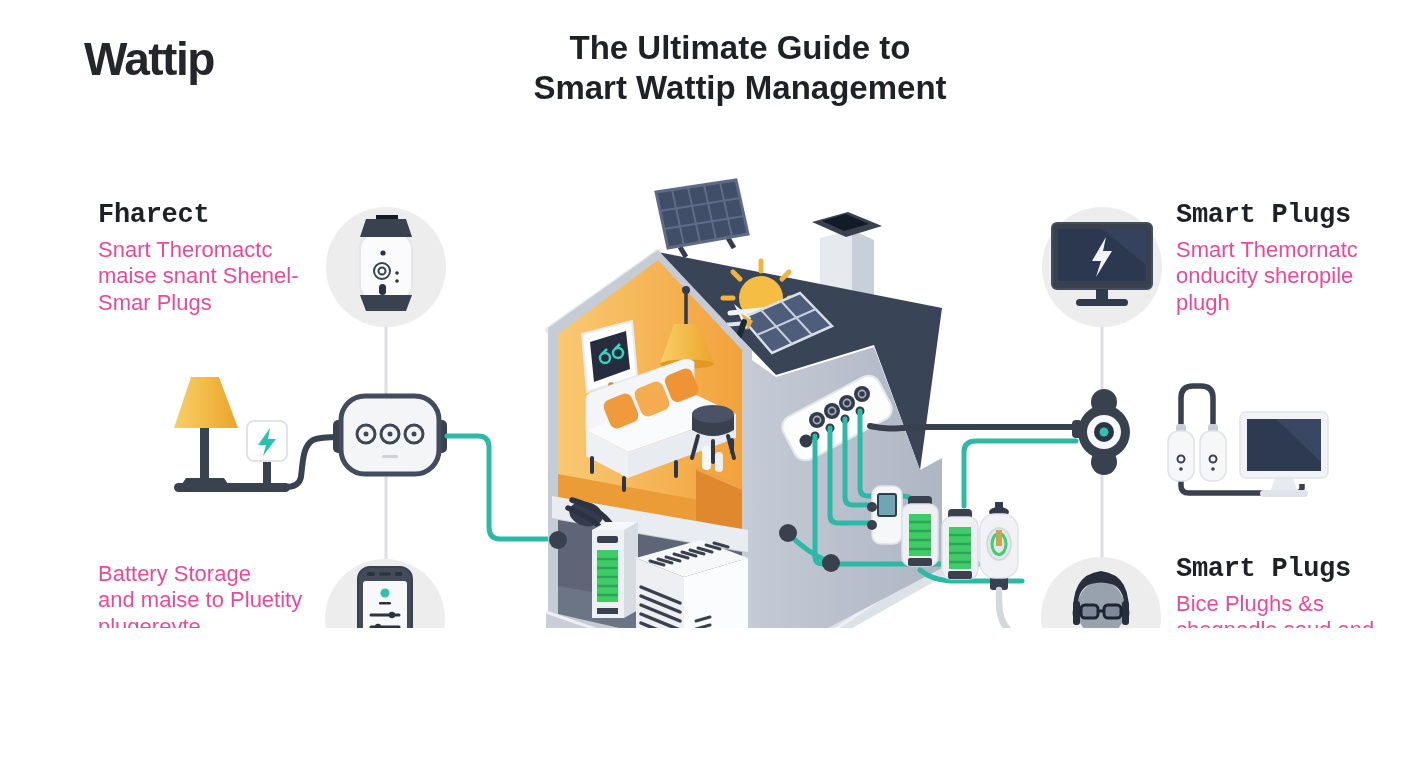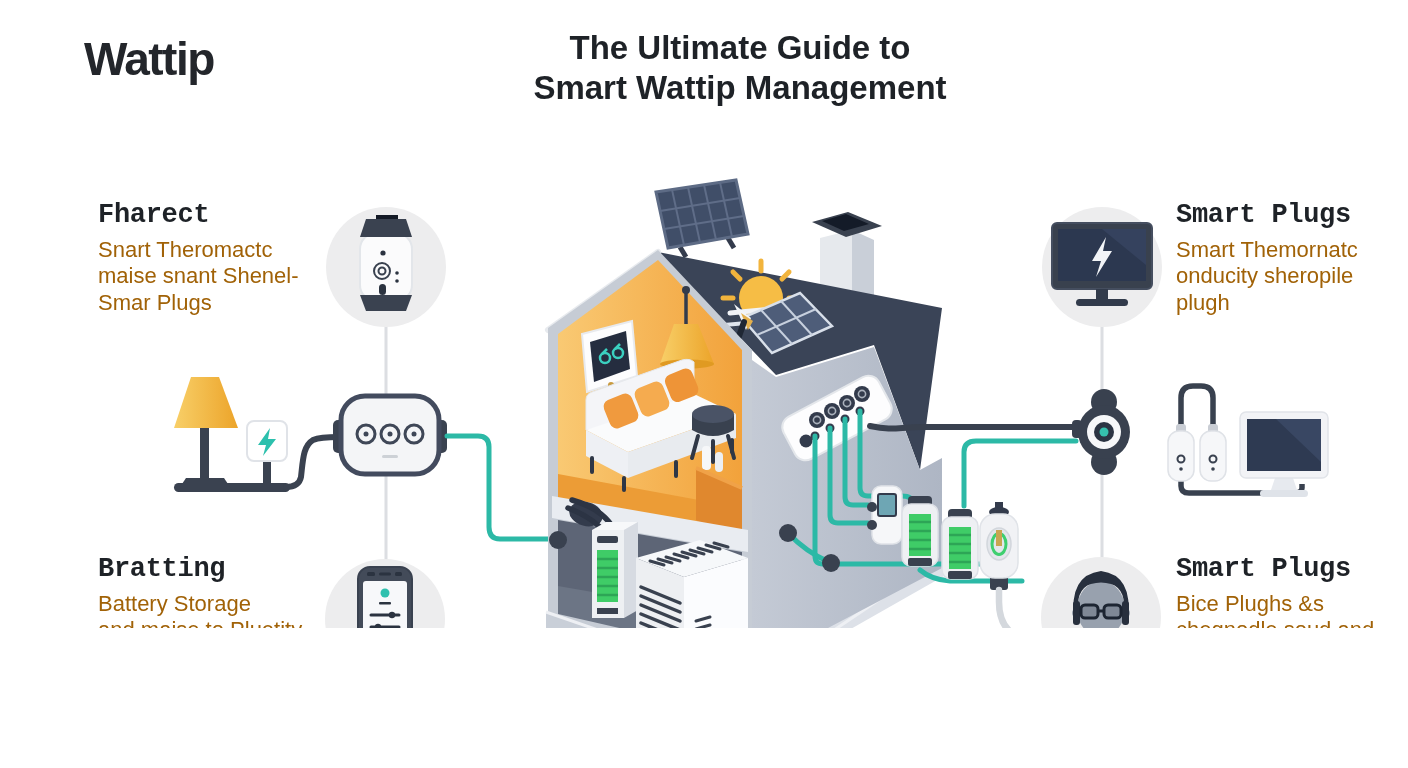--- a/index.html
+++ b/index.html
@@ -5,21 +5,21 @@
   html,body{margin:0;padding:0;background:#ffffff;}
   .canvas{position:relative;width:1408px;height:628px;background:#ffffff;overflow:hidden;
           font-family:"Liberation Sans",sans-serif;margin-left:36px;}
   .stage-svg{position:absolute;left:0;top:0;}
   .logo{position:absolute;left:48px;top:32px;font-size:46px;font-weight:bold;
         color:#23262b;letter-spacing:-1.5px;}
   .title{position:absolute;left:0;right:0;top:28px;text-align:center;
          font-size:33px;font-weight:bold;color:#1e2227;line-height:1.22;}
   .callout{position:absolute;width:330px;}
   .callout h2{margin:0;font-size:27px;font-weight:bold;color:#1e2227;letter-spacing:-0.3px;font-family:Liberation Mono, monospace;}
-  .callout p{margin:7px 0 0 0;font-size:22px;line-height:1.2;color:#a16207;white-space:pre-line;}
+  .callout p{margin:7px 0 0 0;font-size:22px;line-height:1.2;color:#ec4899;white-space:pre-line;}
   .co-tl{left:62px;top:200px;}
   .co-bl{left:62px;top:554px;}
   .co-tr{left:1140px;top:200px;}
   .co-br{left:1140px;top:554px;}
   .circle{position:absolute;width:120px;height:120px;border-radius:50%;background:#ededee;
           display:flex;align-items:center;justify-content:center;}
   .c-tl{left:290px;top:207px;}
   .c-bl{left:289px;top:559px;}
   .c-tr{left:1006px;top:207px;}
   .c-br{left:1005px;top:557px;}
@@ -450,21 +450,20 @@
     <span>Smart Wattip Management</span>
   </div>
 
   <div class="callout co-tl">
     <h2>Fharect</h2>
     <p>Snart Theromactc
 maise snant Shenel-
 Smar Plugs</p>
   </div>
   <div class="callout co-bl">
-    <h2>Bratting</h2>
     <p>Battery Storage
 and maise to Pluetity
 plugereyte</p>
   </div>
   <div class="callout co-tr">
     <h2>Smart Plugs</h2>
     <p>Smart Themornatc
 onducity sheropile
 plugh</p>
   </div>

